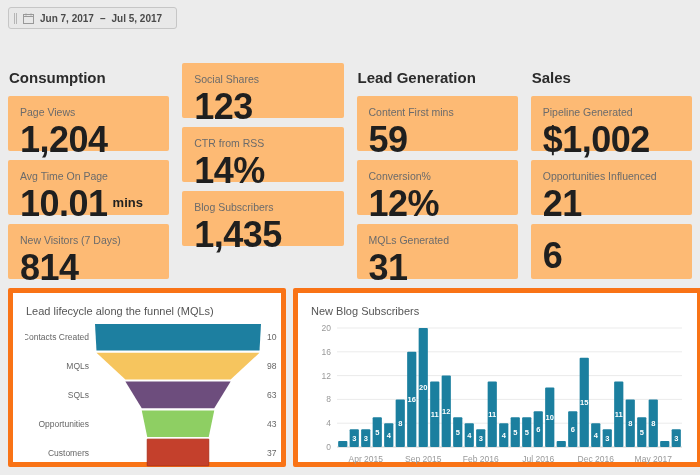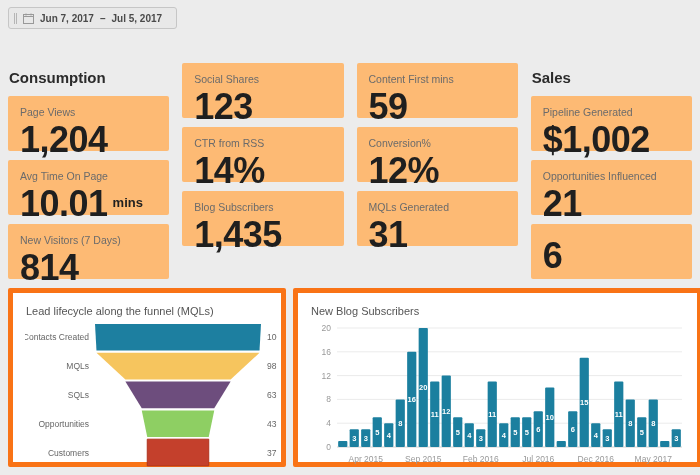--- a/index.html
+++ b/index.html
@@ -94,20 +94,21 @@
         <div class="card-label">CTR from RSS</div>
         <div class="card-value-row"><span class="card-value">14%</span></div>
       </div>
       <div class="card">
         <div class="card-label">Blog Subscribers</div>
         <div class="card-value-row"><span class="card-value">1,435</span></div>
       </div>
     </div>
 
     <div>
+      <div class="col-header">Lead Generation</div>
       <div class="card">
         <div class="card-label">Content First mins</div>
         <div class="card-value-row"><span class="card-value">59</span></div>
       </div>
       <div class="card">
         <div class="card-label">Conversion%</div>
         <div class="card-value-row"><span class="card-value">12%</span></div>
       </div>
       <div class="card">
         <div class="card-label">MQLs Generated</div>

